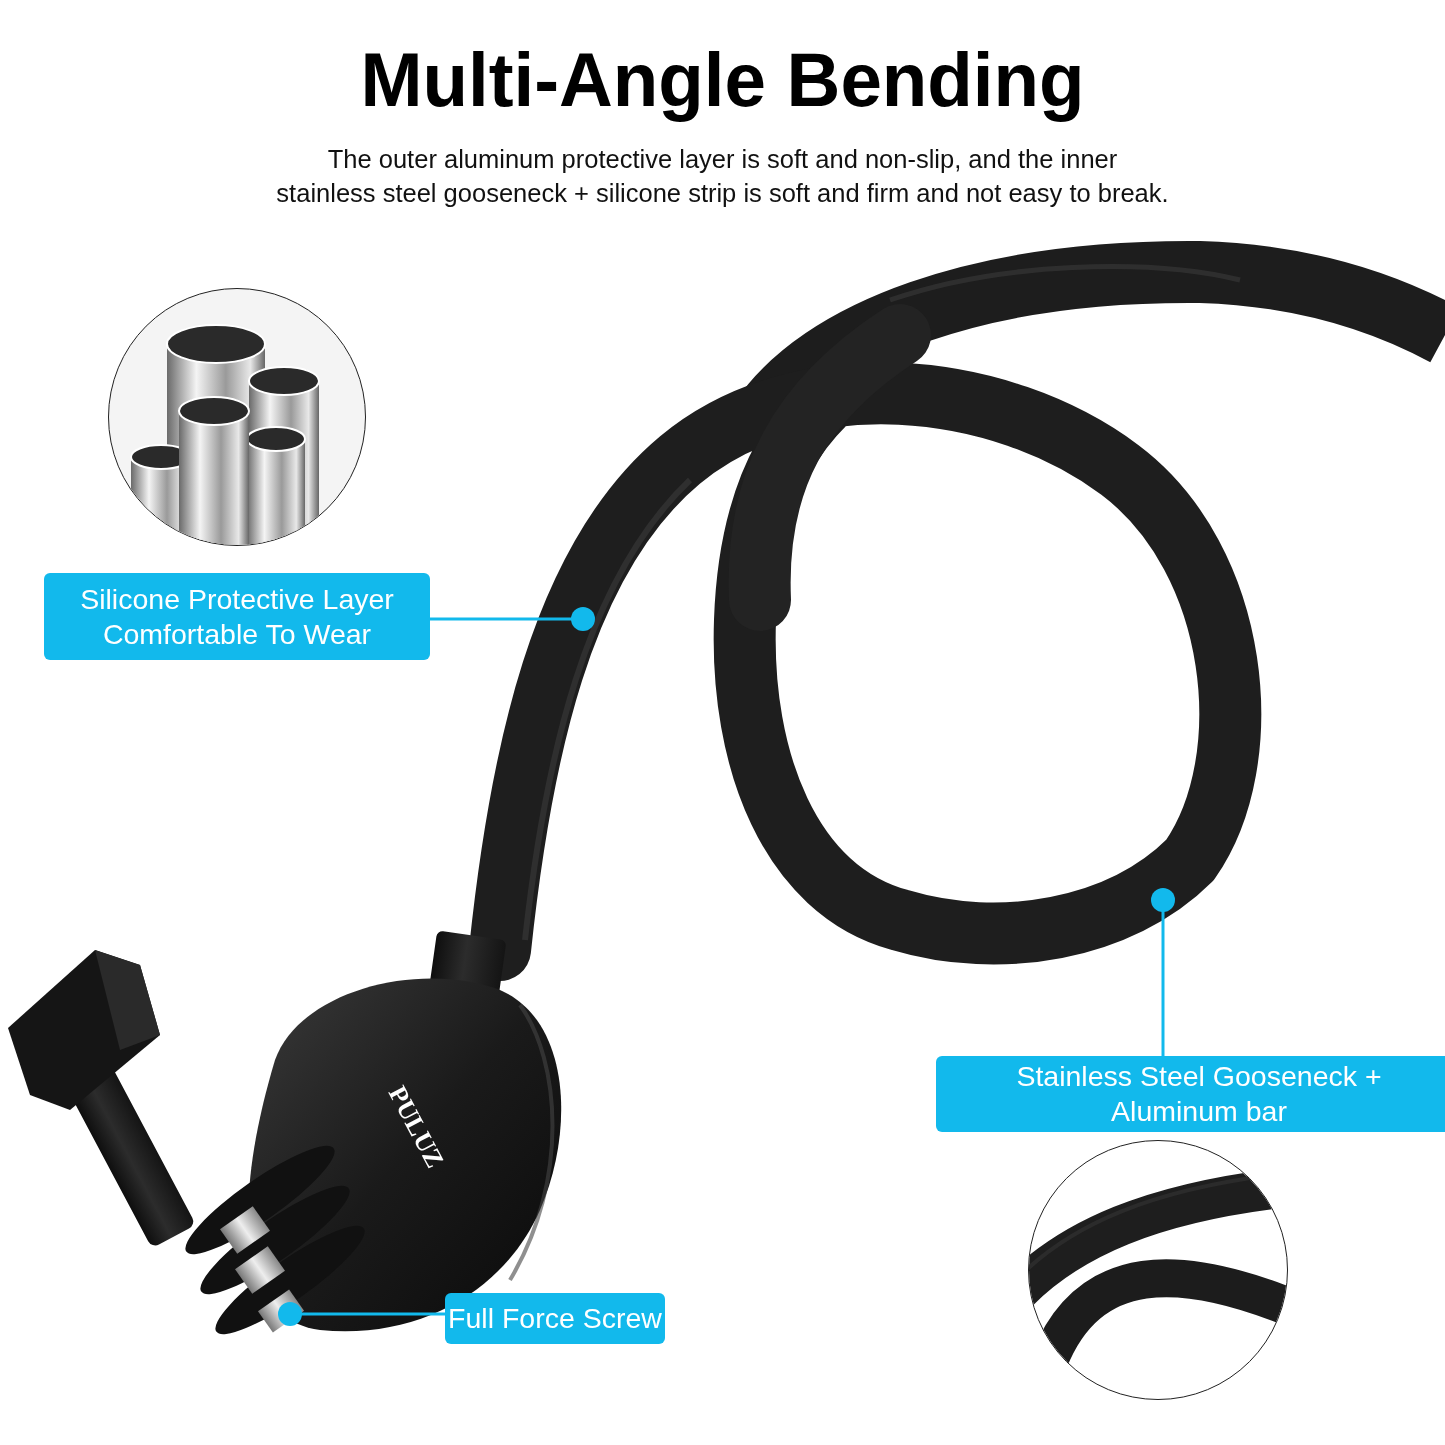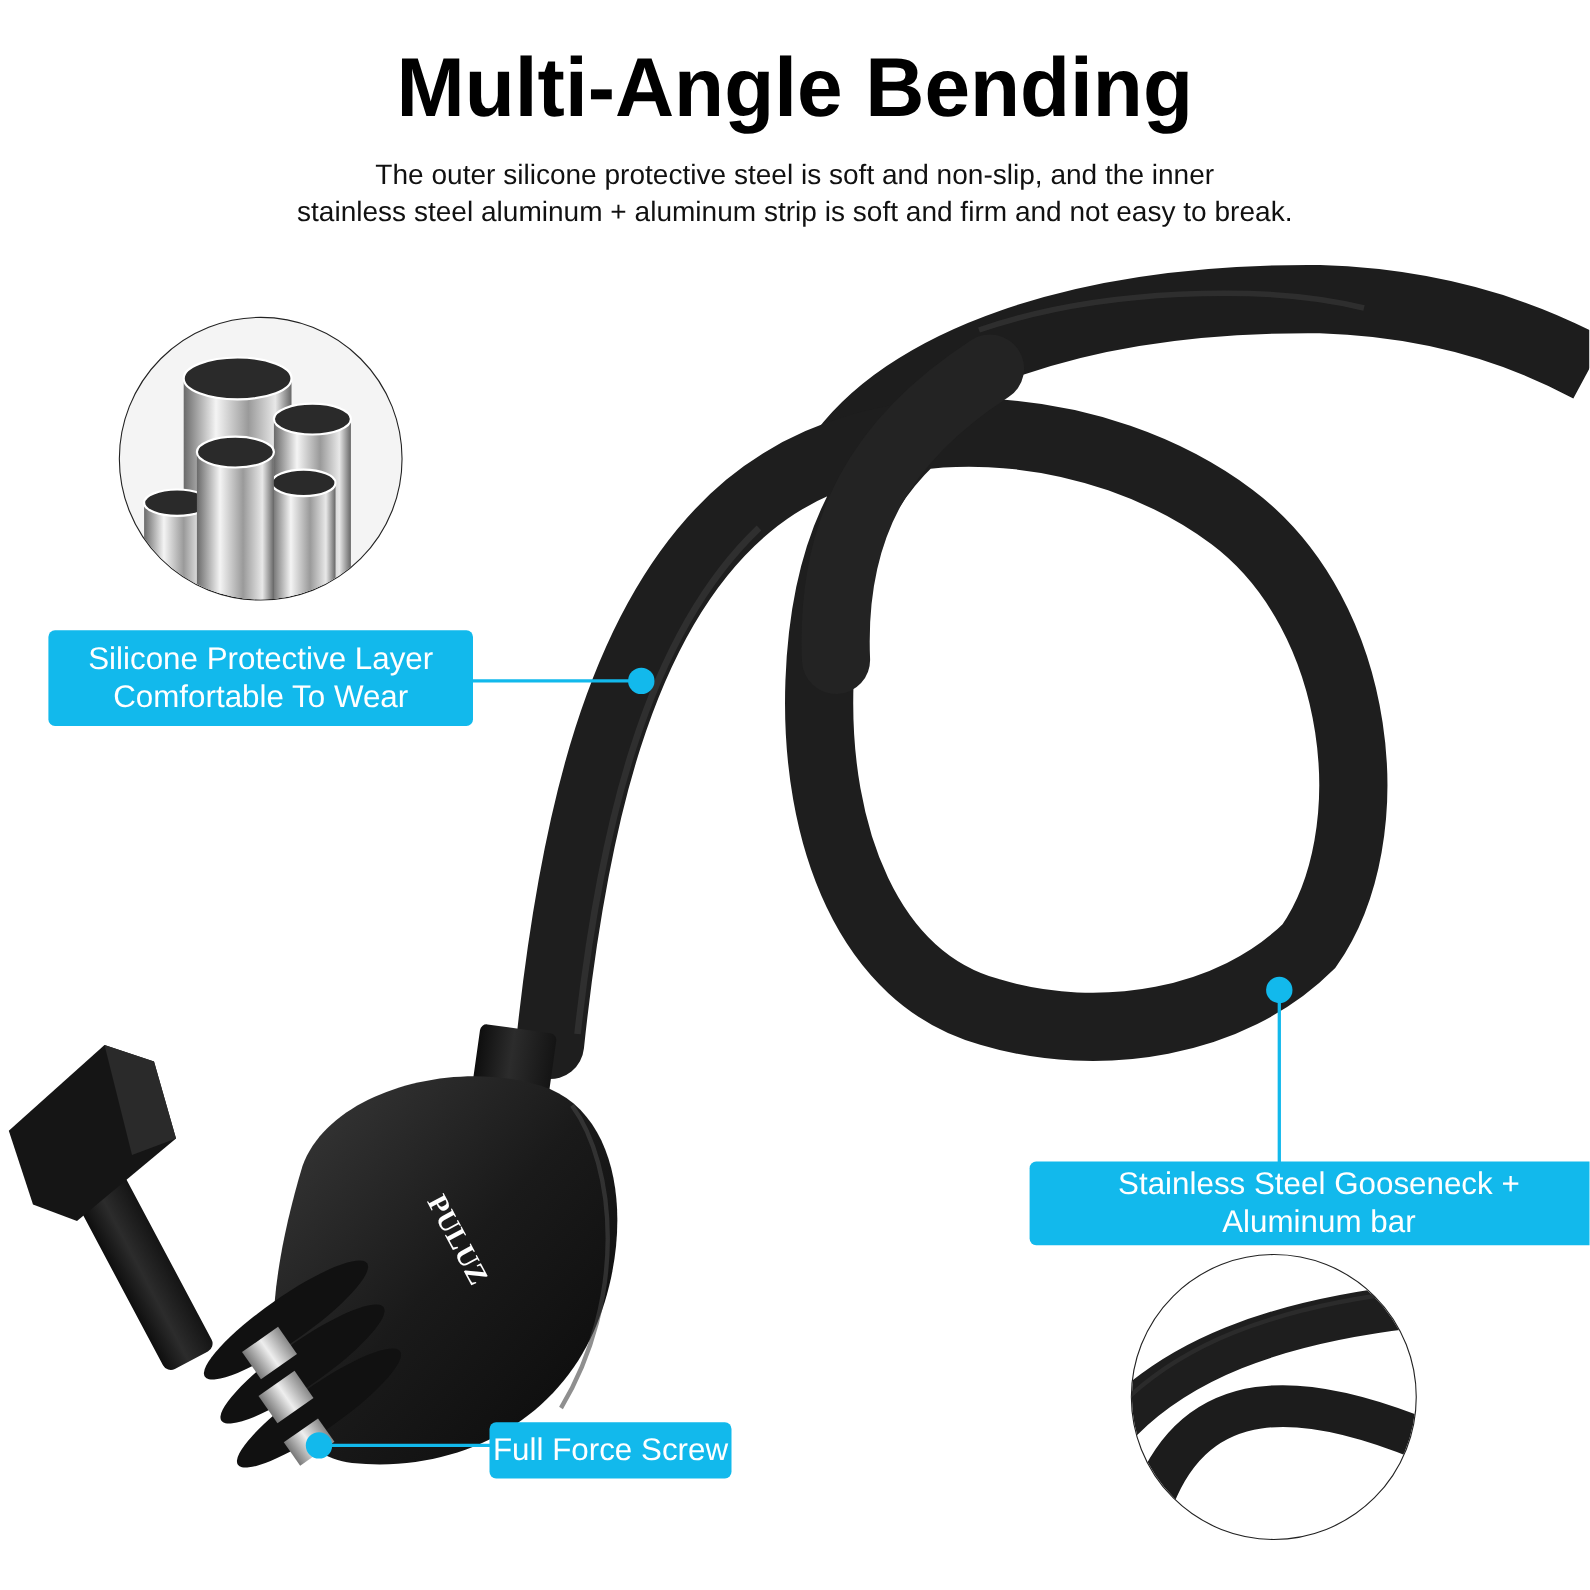--- a/index.html
+++ b/index.html
@@ -9,22 +9,22 @@
   .art { position:absolute; left:0; top:0; width:1445px; height:1445px; }
   .callout { position:absolute; background:#12b9ec; color:#fff; border-radius:6px; text-align:center; font-size:28.5px; line-height:35px; display:flex; flex-direction:column; justify-content:center; }
   .callout span { display:block; }
   .badge-circle { position:absolute; border-radius:50%; border:1.5px solid #222; background:#f4f4f4; overflow:hidden; }
 </style>
 </head>
 <body>
 
 <div class="title">Multi-Angle Bending</div>
 <div class="subtitle">
-  <div>The outer silicone protective steel is soft and non-slip, and the inner</div>
-  <div>stainless steel aluminum + aluminum strip is soft and firm and not easy to break.</div>
+  <div>The outer aluminum protective layer is soft and non-slip, and the inner</div>
+  <div>stainless steel gooseneck + silicone strip is soft and firm and not easy to break.</div>
 </div>
 
 <svg class="art" viewBox="0 0 1445 1445" xmlns="http://www.w3.org/2000/svg">
   <defs>
     <linearGradient id="tubeG" x1="0" x2="1" y1="0" y2="0">
       <stop offset="0" stop-color="#0e0e0e"></stop>
       <stop offset="0.45" stop-color="#2c2c2c"></stop>
       <stop offset="1" stop-color="#141414"></stop>
     </linearGradient>
     <linearGradient id="bodyG" x1="0" x2="1" y1="0" y2="1">

